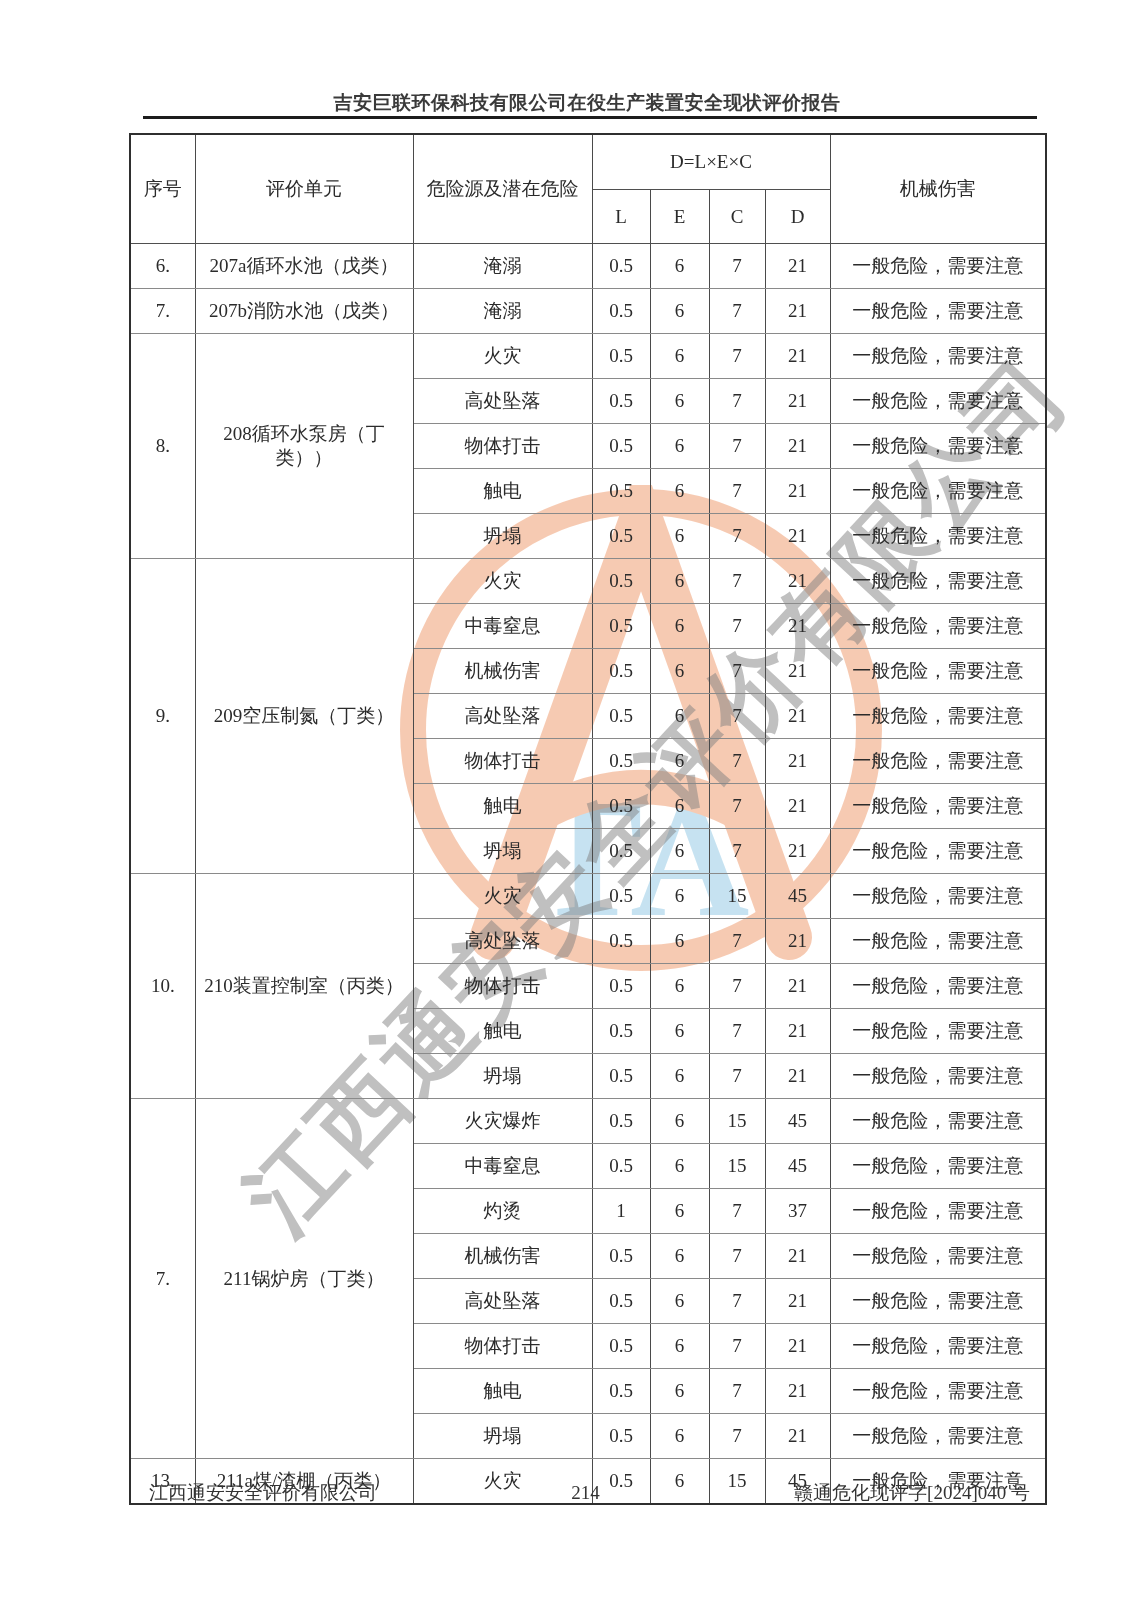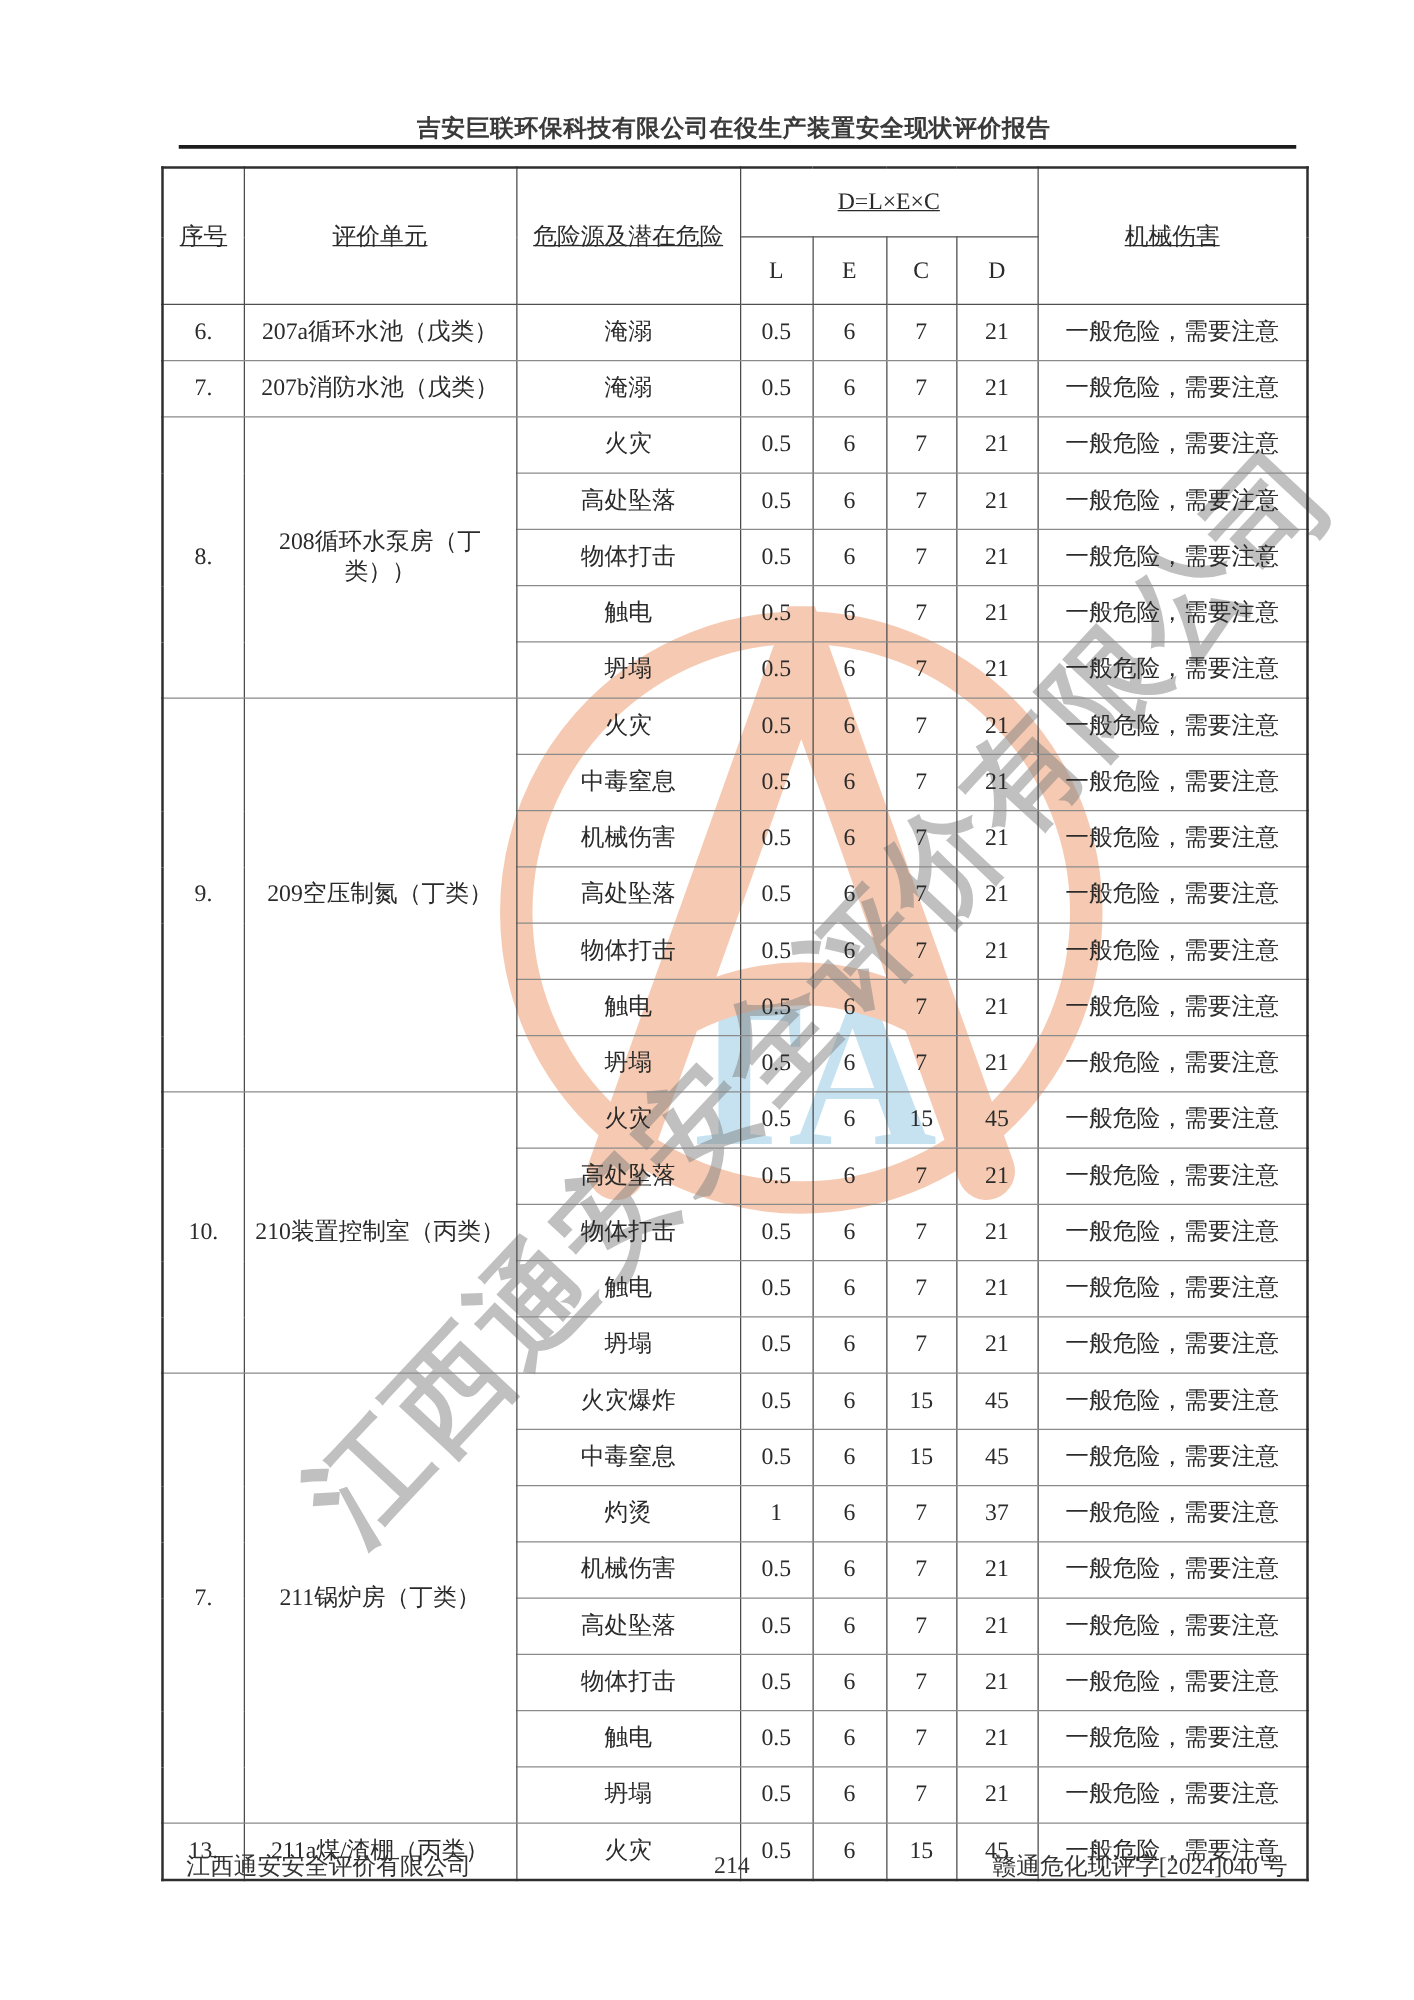--- a/index.html
+++ b/index.html
@@ -47,21 +47,21 @@
     font-size:19px;color:#2b2b2b;
   }
   .risk-table th,.risk-table td{
     border:1px solid #8a8a8a;
     border-left:1px solid #4a4a4a;border-right:1px solid #4a4a4a;
     text-align:center;vertical-align:middle;
     padding:0 6px;font-weight:normal;
     background:transparent;
   }
   .risk-table{border:2px solid #2f2f2f;}
-  .risk-table thead tr:first-child th{height:54px;text-decoration:underline;}
+  .risk-table thead tr:first-child th{height:54px;}
   .risk-table thead tr:last-child th{height:53px;}
   .risk-table thead tr:last-child th{border-top:1px solid #8a8a8a;}
   .risk-table thead th{border-bottom:1.5px solid #4f4f4f;}
   .risk-table tbody td{height:44px;line-height:1.25;}
   tr.section-start td{border-top:1.6px solid #555;}
   
   .footer{
     position:absolute;left:135px;top:1480px;width:895px;height:26px;z-index:1;
     display:flex;justify-content:space-between;align-items:center;
     font-size:19px;color:#333;

